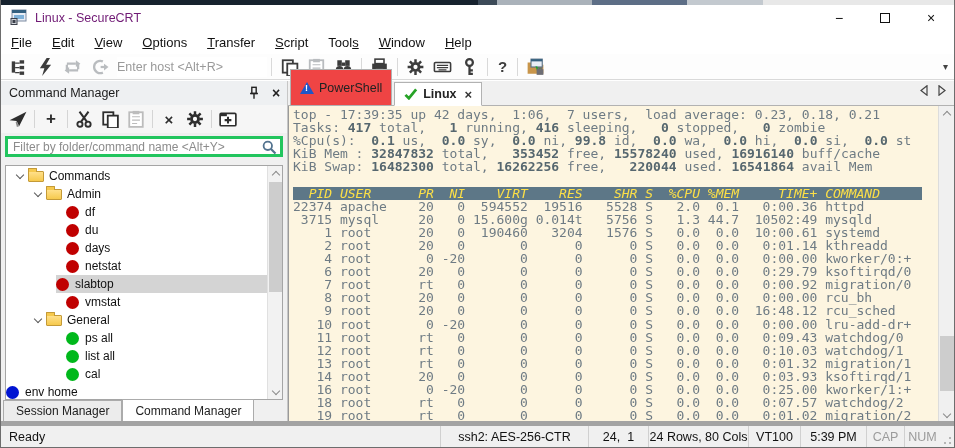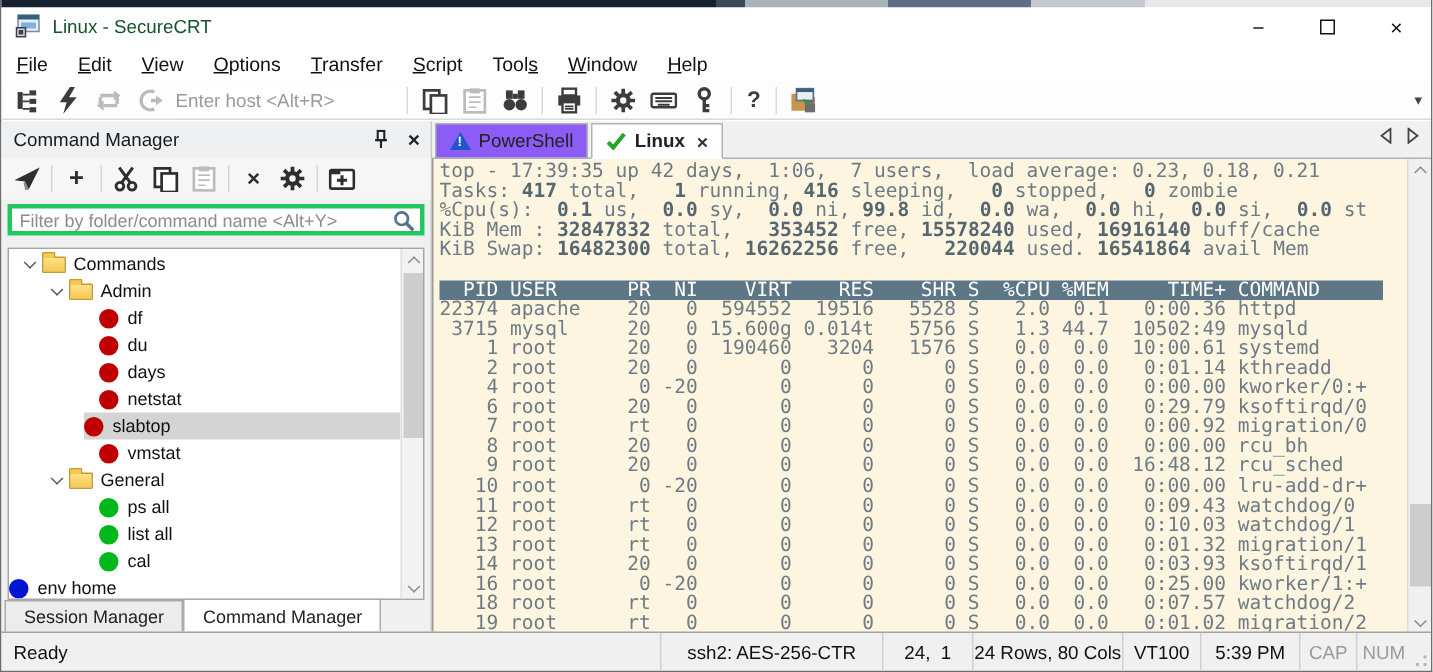--- a/index.html
+++ b/index.html
@@ -6,21 +6,21 @@
   html,body { width:955px; height:448px; font-family:"Liberation Sans", sans-serif; background:#e8e8e8; overflow:hidden; }
   #window { position:relative; width:955px; height:448px; background:#ffffff; border:1px solid #6d6d6d; border-top:none; }
 
   
   .bg-strip { position:absolute; left:0; top:0; width:100%; height:5px;
     background:linear-gradient(90deg,#16222e 0 50%,#3c4a58 50% 52%,#aab2ba 52% 62%,#5d6e86 62% 72%,#c3c9cf 72% 80%,#e8e8e8 80%); }
 
   
   .titlebar { position:absolute; left:0; top:5px; width:100%; height:25px; background:#ffffff; display:flex; align-items:center; }
   .app-icon { margin-left:9px; width:17px; height:17px; position:relative; flex:0 0 auto; }
-  .title-text { margin-left:8px; font-size:12.5px; color:#14532d; }
+  .title-text { margin-left:8px; font-size:12.5px; color:#701a75; }
   .win-controls { margin-left:auto; display:flex; height:100%; }
   .win-btn { width:46px; height:100%; display:flex; align-items:center; justify-content:center; font-size:14px; color:#111; cursor:default; }
   .max-glyph { width:10px; height:10px; border:1px solid #111; }
 
   
   .menubar { position:absolute; left:0; top:30px; width:100%; height:24px; background:#ffffff; display:flex; align-items:center; font-size:13px; color:#111; }
   .menu-item { padding:3px 10px; }
   .menu-item u { text-decoration:underline; }
 
   
@@ -71,40 +71,40 @@
   .ch-dn { width:6px; height:6px; border-left:1.5px solid #8a8a8a; border-bottom:1.5px solid #8a8a8a; transform:rotate(-45deg); margin-bottom:2px; }
   .tree-thumb { position:absolute; left:1px; width:13px; background:#cdcdcd; }
 
   .cm-tabs { position:absolute; left:2px; bottom:0; height:22px; display:flex; font-size:12px; }
   .cm-tab { padding:2px 12px 3px 12px; border:1px solid #ababab; border-bottom:none; background:#ececec; color:#222; display:flex; align-items:center; }
   .cm-tab.active { background:#ffffff; position:relative; top:-1px; padding-top:3px; }
 
   
   .term-side { flex:1; height:100%; display:flex; flex-direction:column; background:#f0f0f0; }
   .term-tabbar { height:25px; background:#f0f0f0; border-bottom:1px solid #b2b2b2; display:flex; align-items:flex-end; padding-left:2px; position:relative; }
-  .term-tab { height:23px; display:flex; align-items:center; padding:0 9px; border:1px solid #b2b2b2; border-bottom:none; background:#8b5cf6; font-size:12.5px; color:#222; margin-right:2px; }
+  .term-tab { height:36px; display:flex; align-items:center; padding:0 9px; border:1px solid #b2b2b2; border-bottom:none; background:#ef4444; font-size:12.5px; color:#222; margin-right:2px; }
   .term-tab.active { background:#ffffff; font-weight:bold; height:24px; margin-bottom:-1px; border-bottom:1px solid #fff; }
   .tab-warn { width:0; height:0; border-left:7px solid transparent; border-right:7px solid transparent; border-bottom:12px solid #1f56c8; position:relative; margin-right:5px; }
   .tab-warn::after { content:"!"; position:absolute; left:-2px; top:1px; color:#fff; font-size:9px; font-weight:bold; }
   .tab-check { width:14px; height:12px; margin-right:5px; color:#27a327; }
   .tab-x { margin-left:8px; font-size:13px; font-weight:bold; color:#333; }
   .tab-nav { position:absolute; right:8px; top:4px; display:flex; gap:10px; }
   .tab-nav svg { width:8px; height:11px; color:#444; }
 
   .term-wrap { flex:1; position:relative; background:#fdf5e0; border-left:1px solid #9a9a9a; }
   .terminal { position:absolute; left:0; top:0; right:16px; bottom:0; padding:2px 16px 0 4px; overflow:hidden;
     font-family:"DejaVu Sans Mono", monospace; font-size:13px; line-height:13.1px; color:#6e7b84; }
   .tl { white-space:pre; }
   .tl .tb { font-weight:bold; color:#56676f; }
-  .tl.hdr { background:#5d7787; color:#ffffff; }
+  .tl.hdr { background:#5d7787; color:#fde047;font-style:italic; }
   .term-scroll { position:absolute; right:0; top:0; bottom:0; width:16px; background:#f0f0f0; border-left:1px solid #dcdcdc; }
   .term-thumb { position:absolute; left:1px; width:14px; background:#cdcdcd; }
 
   
-  .statusbar { position:absolute; left:0; bottom:0; width:100%; height:26px; background:#f0f0f0; border-top:1px solid #a3a3a3; display:flex; align-items:center; font-size:12.5px; color:#111; }
+  .statusbar { position:absolute; left:0; bottom:0; width:100%; height:26px; background:#f0f0f0; border-top:5px solid #a3a3a3; display:flex; align-items:center; font-size:12.5px; color:#111; }
   .sb-seg { height:100%; display:flex; align-items:center; justify-content:center; border-left:1px solid #d0d0d0; white-space:pre; }
   .sb-ready { flex:1; padding-left:8px; justify-content:flex-start; border-left:none; }
   .sb-dim { color:#9b9b9b; }
   .sb-grip { width:14px; height:100%; position:relative; border-left:none; }
   .sb-grip i { position:absolute; width:2px; height:2px; background:#b5b5b5; }
 
   svg { display:block; }
 </style>
 </head>
 <body>

